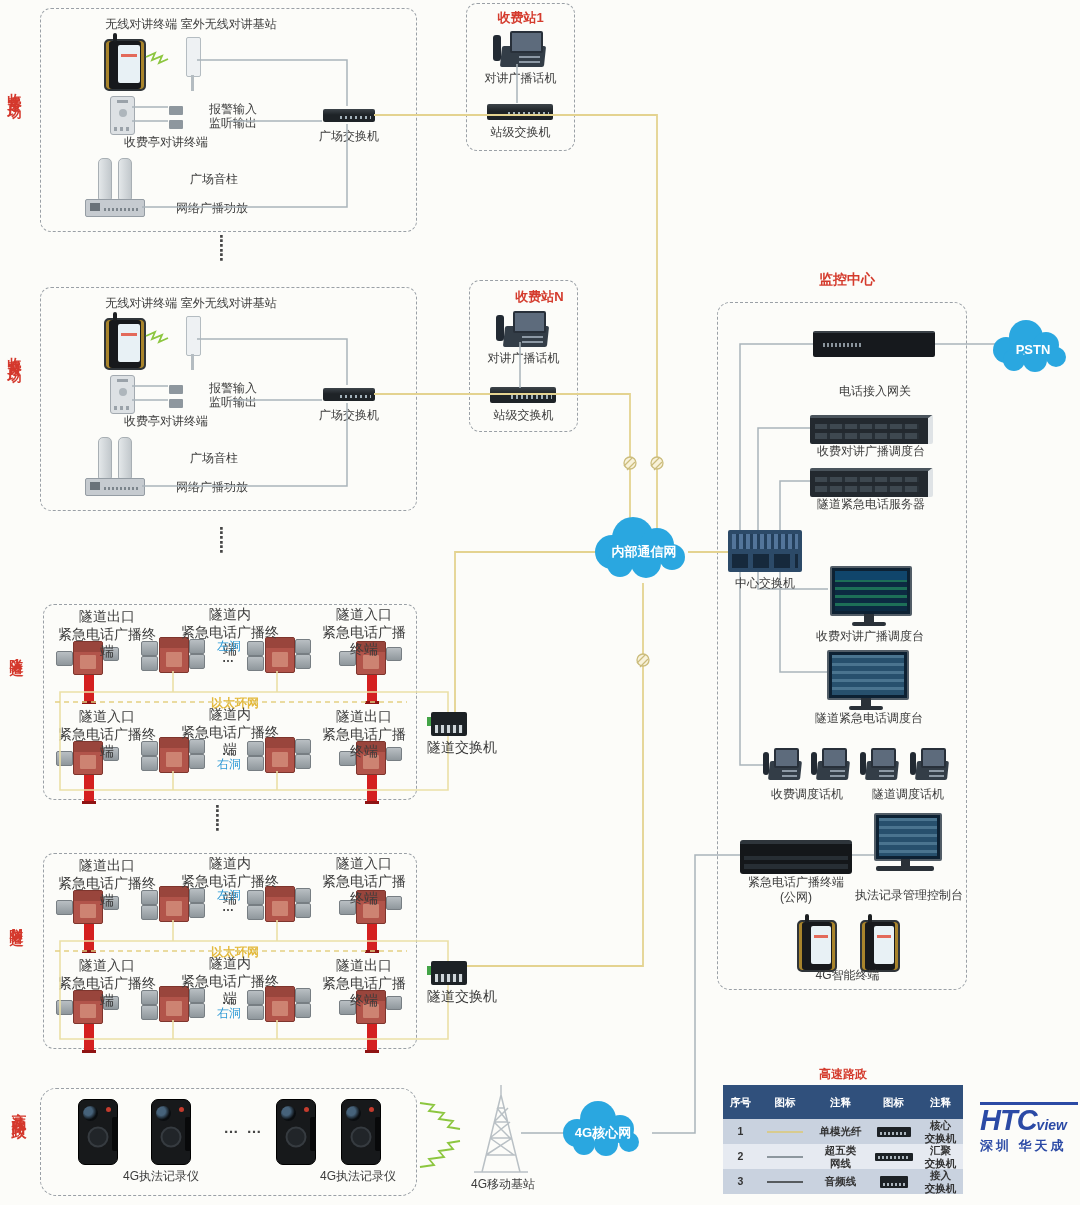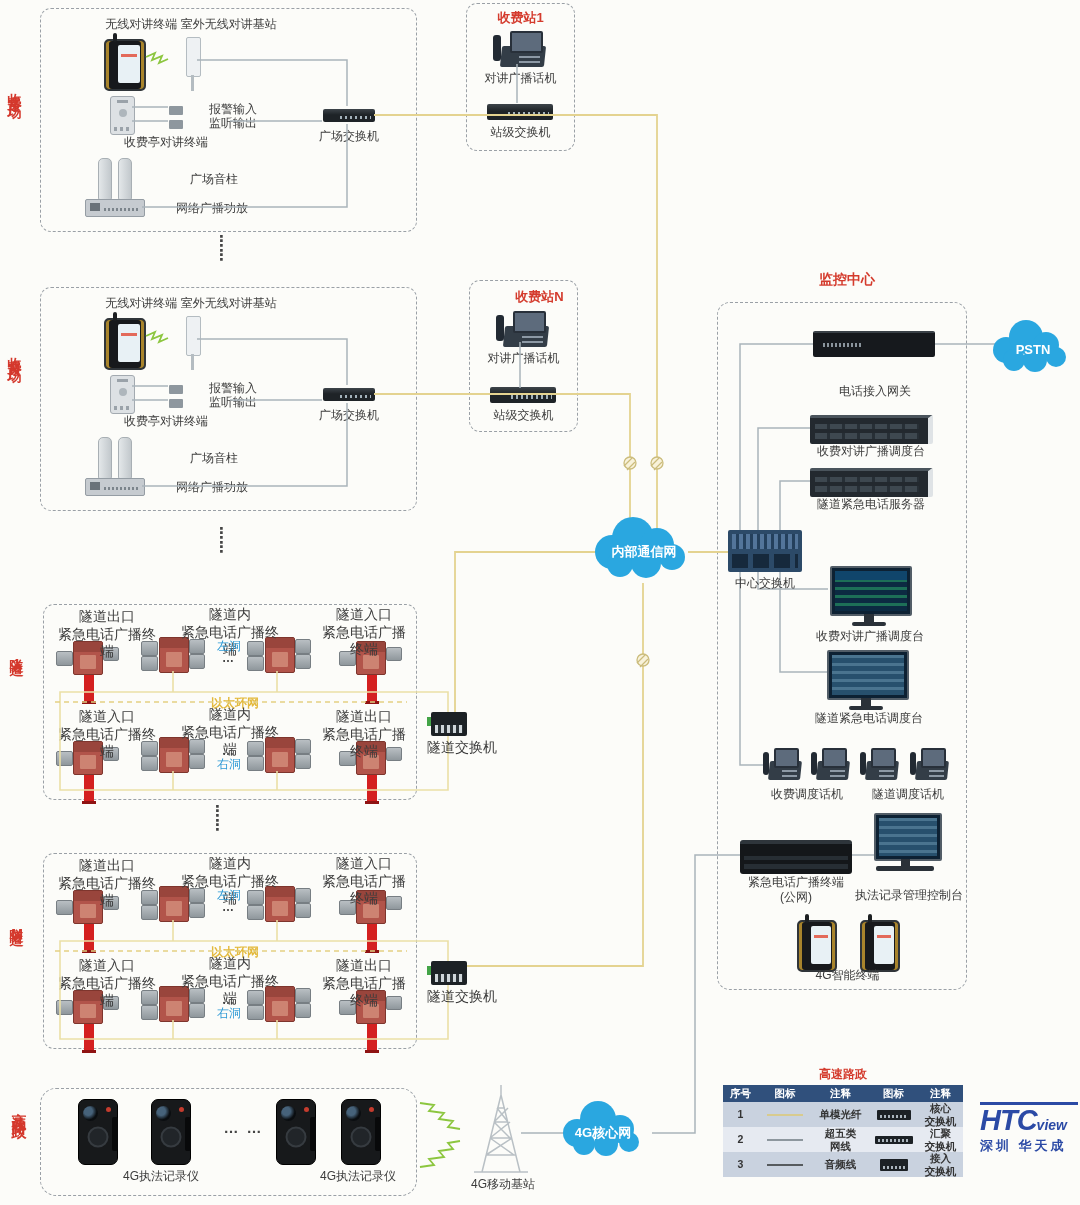--- a/index.html
+++ b/index.html
@@ -96,21 +96,21 @@
   .cl-mid .spk:nth-child(1){left:0;top:4px;width:15px;height:13px}
   .cl-mid .spk:nth-child(2){left:0;top:19px;width:15px;height:13px}
   .cl-mid .term{left:18px;top:0;width:28px;height:34px}
   .cl-mid .spk:nth-child(4){left:48px;top:2px;width:14px;height:13px}
   .cl-mid .spk:nth-child(5){left:48px;top:17px;width:14px;height:13px}
   
   .legend-table{position:absolute;z-index:3;font-size:10.5px;font-weight:bold;color:#333}
   .lrow{display:flex}
   .lc{display:flex;align-items:center;justify-content:center;text-align:center;white-space:pre-line;line-height:1.15}
   .c1{width:35px}.c2{width:54px}.c3{width:57px}.c4{width:49px}.c5{width:45px}
-  .lhead .lc{background:#30507c;color:#fff;height:17px;font-size:10.5px}
+  .lhead .lc{background:#30507c;color:#fff;height:34px;font-size:10.5px}
   .r-a .lc{background:#c9d2df;height:25px}
   .r-b .lc{background:#e6eaf1;height:25px}
   .lswatch{display:block;width:36px;height:2px}
   .lsw-icon{display:block;width:34px;height:10px;background:#1c2125;border-radius:1px;position:relative}
   .lsw-icon::after{content:"";position:absolute;left:3px;right:3px;bottom:2px;height:3px;
      background:repeating-linear-gradient(90deg,#aab4bc 0 2px,transparent 2px 4px)}
   
   .logo{position:absolute;z-index:3;color:#2b4aa5}
   .logo-row{border-top:3px solid #2b4aa5;padding-top:1px;white-space:nowrap}
   .logo-htc{font-style:italic;font-weight:bold;font-size:29px;line-height:1;letter-spacing:-1px}

